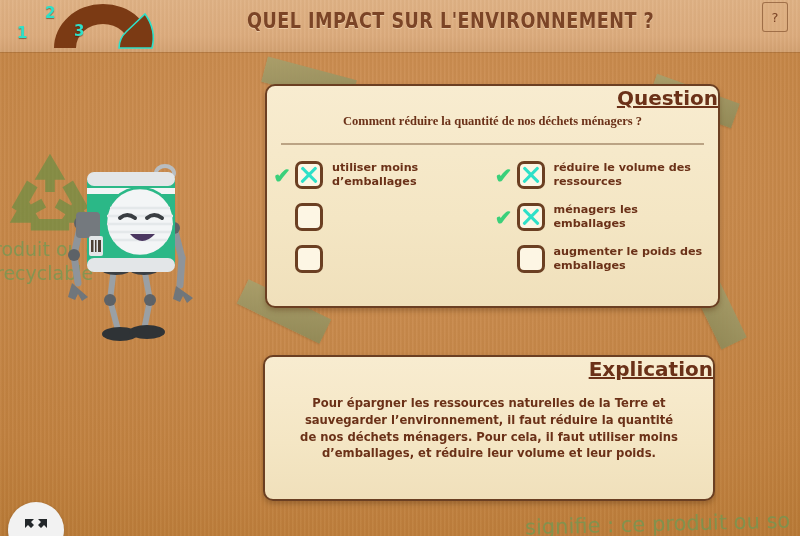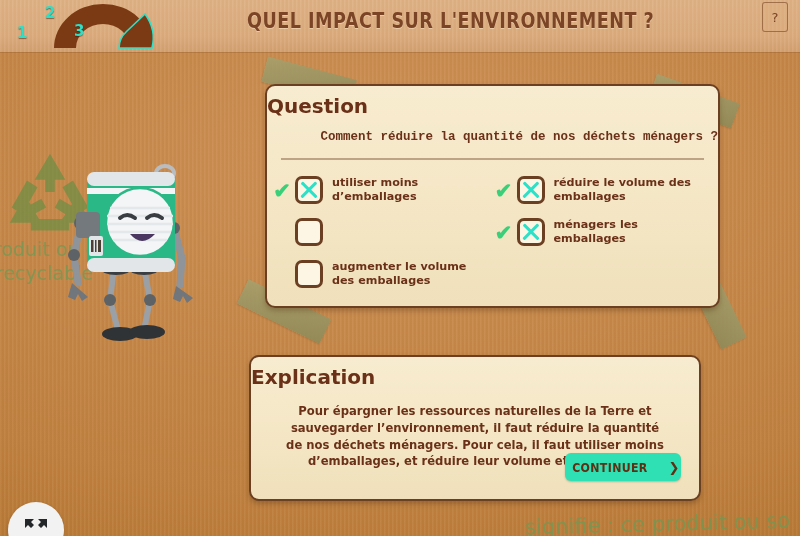--- a/index.html
+++ b/index.html
@@ -147,38 +147,39 @@
 
   
   .panel {
     position: absolute;
     background: linear-gradient(180deg, #f8ecd0 0%, #f4e6c4 60%, #f0e0bb 100%);
     border: 2px solid #6b3f22;
     border-radius: 10px;
     box-shadow: 0 3px 5px rgba(90,55,22,0.35);
   }
   #question-panel   { left: 265px; top: 84px;  width: 455px; height: 224px; }
-  #explication-panel{ left: 249px; top: 355px; width: 452px; height: 146px; }
+  #explication-panel{ left: 263px; top: 355px; width: 452px; height: 146px; }
 
   .panel-title {
-    text-align: left;
+    text-align: right;
     font-family: "DejaVu Sans", sans-serif;
     font-size: 20px;
     font-weight: bold;
     color: #6b3118;
-    margin-top: 8px;
+    margin-top: 0;
+    text-decoration: underline;
   }
 
   #question-prompt {
-    text-align: right;
-    font-family: Liberation Mono, monospace;
+    text-align: center;
+    font-family: Liberation Serif, serif;
     font-size: 12.5px;
     font-weight: bold;
     color: #6b3118;
-    margin-top: 12px;
+    margin-top: 4px;
   }
 
   #question-divider {
     height: 2px;
     background: #8a6a4a;
     opacity: 0.55;
     margin: 14px 14px 0 14px;
   }
 
   
@@ -395,48 +396,48 @@
 
     <div id="options-grid">
       <div class="option-row">
         <span class="option-check">✔</span>
         <span class="option-box checked"></span>
         <span class="option-label">utiliser moins d’emballages</span>
       </div>
       <div class="option-row">
         <span class="option-check">✔</span>
         <span class="option-box checked"></span>
-        <span class="option-label">réduire le volume des emballages</span>
+        <span class="option-label">réduire le volume des ressources</span>
       </div>
 
       <div class="option-row">
         <span class="option-check hidden">✔</span>
         <span class="option-box"></span>
       </div>
       <div class="option-row">
         <span class="option-check">✔</span>
         <span class="option-box checked"></span>
         <span class="option-label">ménagers les emballages</span>
       </div>
 
       <div class="option-row">
         <span class="option-check hidden">✔</span>
         <span class="option-box"></span>
-        <span class="option-label">augmenter le volume des emballages</span>
+      </div>
+      <div class="option-row">
+        <span class="option-check hidden">✔</span>
+        <span class="option-box"></span>
+        <span class="option-label">augmenter le poids des emballages</span>
       </div>
     </div>
   </div>
 
   <div class="panel" id="explication-panel">
     <div class="panel-title">Explication</div>
     <div id="explication-text">Pour épargner les ressources naturelles de la Terre et sauvegarder l’environnement, il faut réduire la quantité de nos déchets ménagers. Pour cela, il faut utiliser moins d’emballages, et réduire leur volume et leur poids.</div>
-    <div id="continue-button">
-      <span id="continue-label">CONTINUER</span>
-      <span id="continue-arrow">❯</span>
-    </div>
   </div>
 
   <div id="fullscreen-button">
     <svg width="26" height="26" viewBox="0 0 26 26">
       <g fill="#23272a">
         <path d="M2 2 L11 2 L8 5 L11 8 L8 11 L5 8 L2 11 Z"></path>
         <path d="M24 2 L24 11 L21 8 L18 11 L15 8 L18 5 L15 2 Z"></path>
       </g>
     </svg>
   </div>

